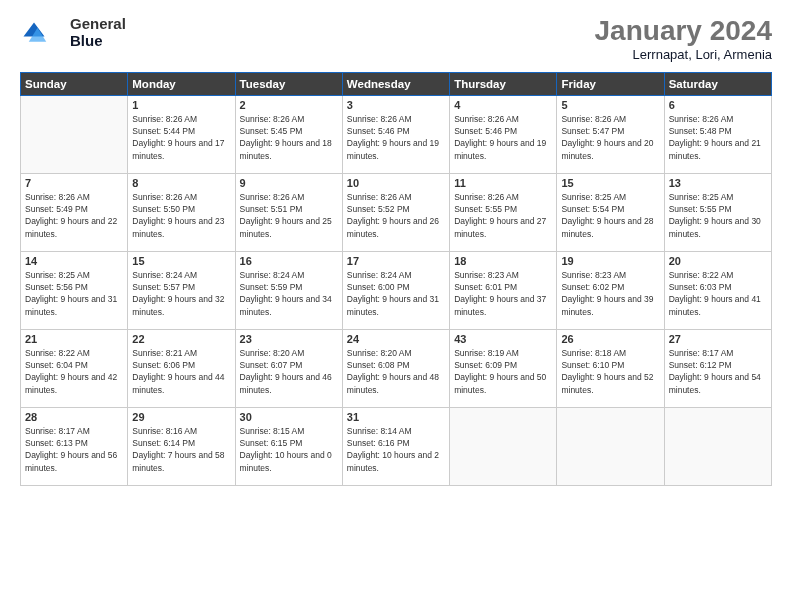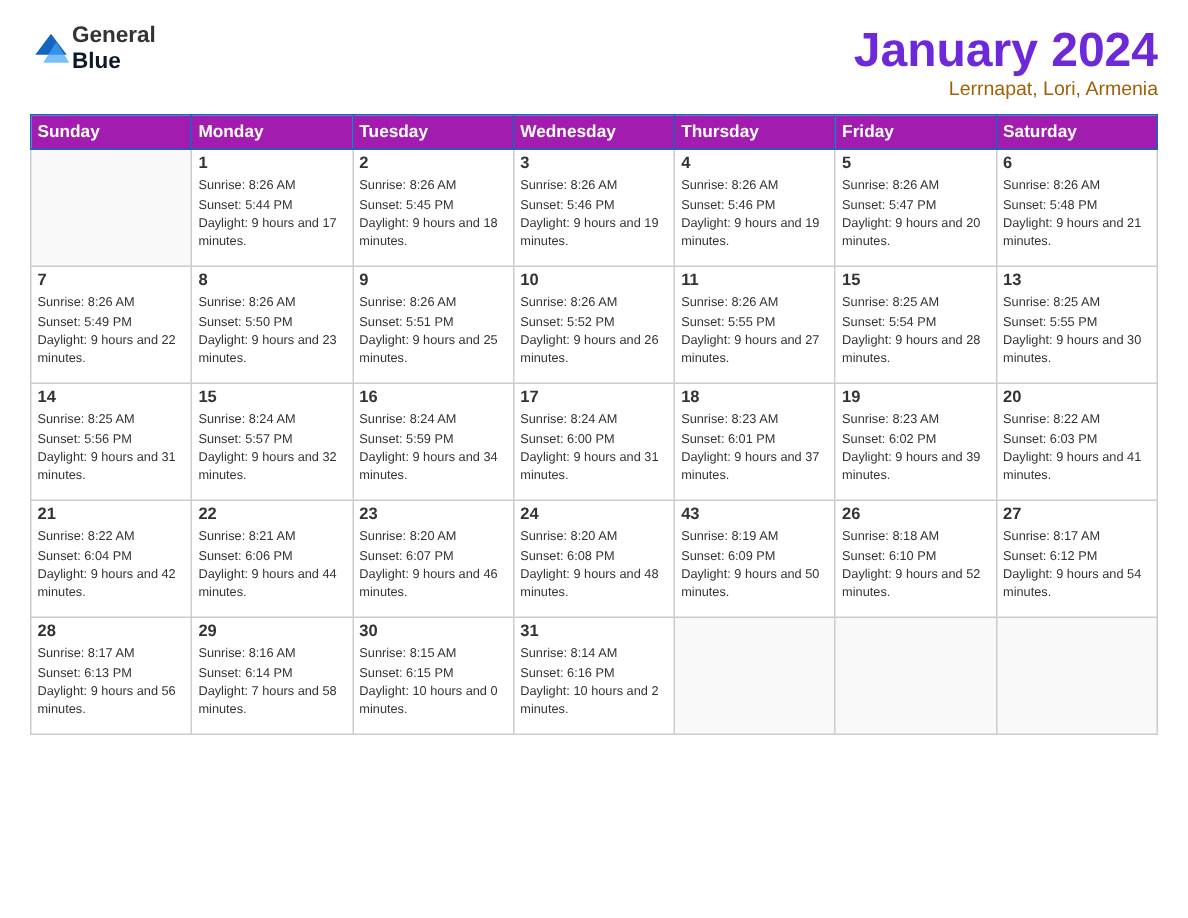--- a/index.html
+++ b/index.html
@@ -18,21 +18,21 @@
     }
     .header {
       display: flex;
       justify-content: space-between;
       align-items: flex-start;
       margin-bottom: 10px;
     }
     .logo {
       display: flex;
       align-items: center;
-      gap: 0;
+      gap: 22px;
     }
     .logo-text {
       display: flex;
       flex-direction: column;
       line-height: 1.1;
     }
     .logo-general {
       font-size: 15px;
       font-weight: bold;
       color: #333;
@@ -43,36 +43,36 @@
       color: #0f172a;
     }
     .logo-icon {
       width: 28px;
       height: 28px;
     }
     .title-block {
       text-align: right;
     }
     .cal-title {
-      font-size: 32px;
+      font-size: 28px;
       font-weight: bold;
-      color: #6d28d9;
+      color: #737373;
       line-height: 1.1;
     }
     .cal-subtitle {
       font-size: 13px;
-      color: #a16207;
+      color: #0f172a;
     }
     table {
       width: 100%;
       border-collapse: collapse;
       table-layout: fixed;
     }
     thead tr th {
-      background: #a21caf;
+      background: #404040;
       color: #fff;
       font-size: 11.5px;
       font-weight: bold;
       padding: 5px 4px;
       text-align: left;
       border: 1px solid #1565c0;
     }
     tbody tr td {
       border: 1px solid #ccc;
       vertical-align: top;

